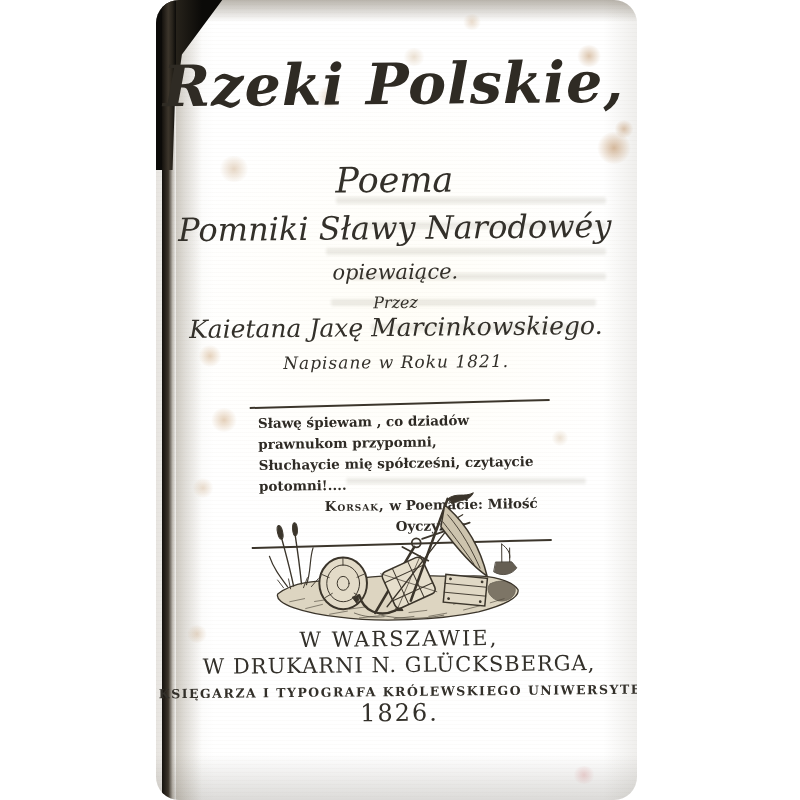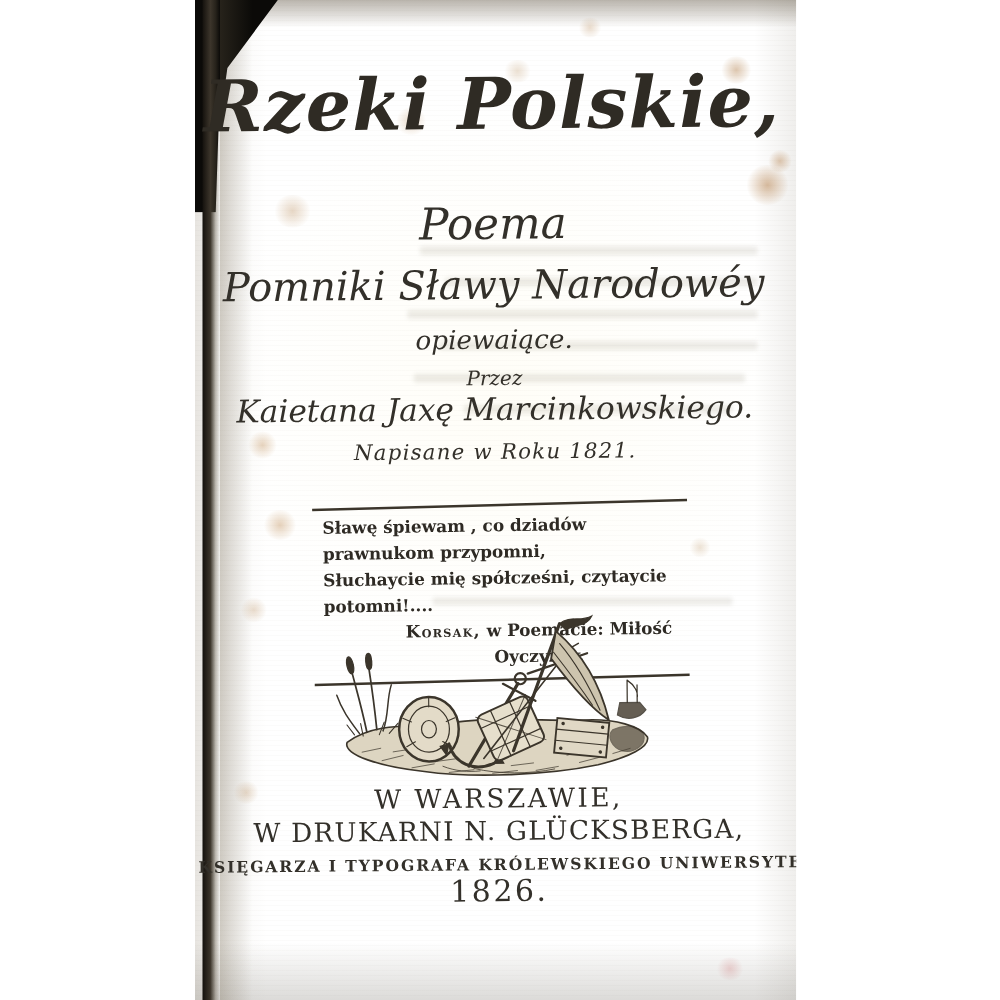--- a/index.html
+++ b/index.html
@@ -9,20 +9,21 @@
     font-family:"DejaVu Serif","Liberation Serif",serif;
   }
   .scene{position:relative;width:800px;height:800px;background:#ffffff;}
 
   
   .photo{
     position:absolute;left:156px;top:0;width:481px;height:800px;
     background:
       linear-gradient(180deg,#ddd4bf 0%,#e8e1cd 6%,#eae3d1 30%,#e9e2d0 55%,#e3dccа 0,#e3dcca 78%,#dad4c4 92%,#d2cdbf 100%);
     overflow:hidden;
+    border-radius:23px;
   }
   .paper-tone{
     position:absolute;inset:0;
     background:
       radial-gradient(ellipse 70% 45% at 52% 40%, rgba(255,252,238,0.45), rgba(255,252,238,0) 70%),
       linear-gradient(90deg, rgba(120,105,80,0.18) 0%, rgba(120,105,80,0.05) 6%, rgba(0,0,0,0) 12%, rgba(0,0,0,0) 93%, rgba(100,90,70,0.10) 100%);
   }
   .paper-lines{
     position:absolute;inset:0;opacity:.5;
     background:repeating-linear-gradient(180deg, rgba(110,100,80,0.05) 0px, rgba(110,100,80,0.05) 1px, rgba(0,0,0,0) 1px, rgba(0,0,0,0) 4px);

